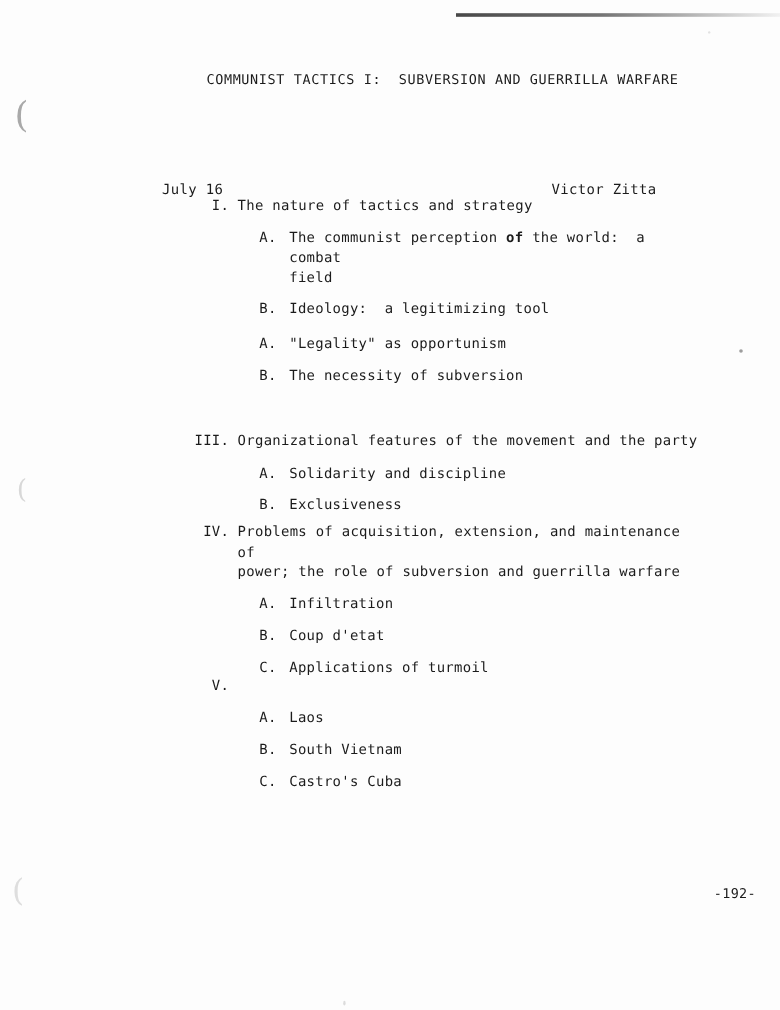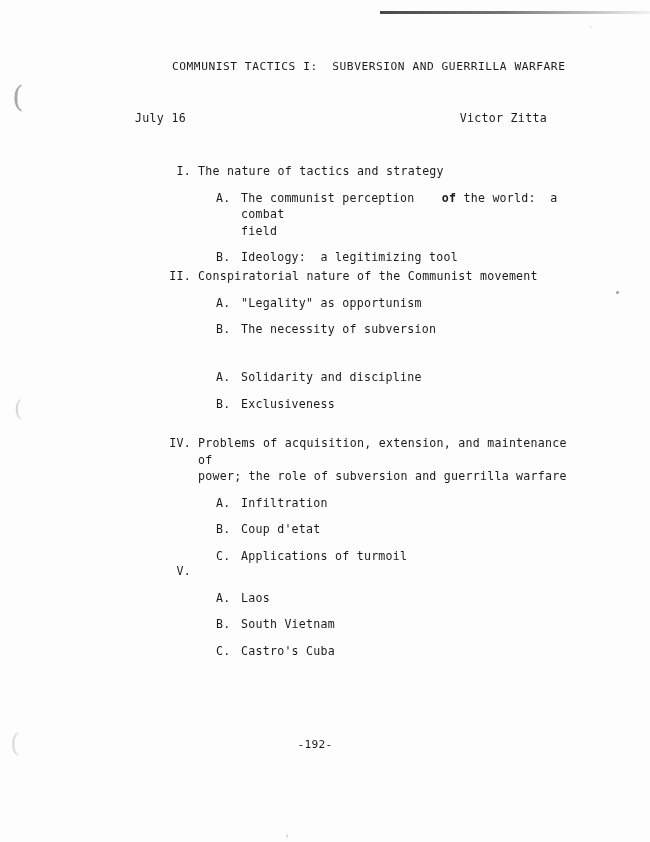--- a/index.html
+++ b/index.html
@@ -59,21 +59,21 @@
   .byline-row {
     position: absolute;
     left: 135px;
     top: 111px;
     width: 412px;
     display: flex;
     justify-content: space-between;
     font-size: 11.6px;
     letter-spacing: 0.3px;
   }
-  .byline-date, .byline-author { white-space: pre; }
+  .byline-date, .byline-author { white-space: pre; margin-top: 40px; }
 
   .outline {
     position: absolute;
     left: 155px;
     top: 163px;
     width: 430px;
   }
   .section { margin-bottom: 0px; }
 
   .level1 {
@@ -113,28 +113,28 @@
     margin-left: 8px;
     white-space: pre-wrap;
   }
 
   .sec1 { position: absolute; left: 0; top: 0; }
   .sec2 { position: absolute; left: 0; top: 105px; }
   .sec3 { position: absolute; left: 0; top: 196px; }
   .sec4 { position: absolute; left: 0; top: 272px; }
   .sec5 { position: absolute; left: 0; top: 400px; }
 
-  .overstrike { font-weight: bold; margin-left: 20px; }
+  .overstrike { font-weight: bold; }
 
   .page-number {
     position: absolute;
     left: 0;
     top: 738px;
     width: 630px;
-    text-align: center;
+    text-align: right;
     font-size: 11.2px;
     letter-spacing: 0.3px;
   }
 </style>
 </head>
 <body>
 
 <div class="page">
 
   <div class="scan-edge-top"></div>
@@ -166,37 +166,37 @@
 field</span></span>
         </div>
         <div class="level2">
           <span class="letter">B.</span>
           <span class="level2-text">Ideology:  a legitimizing tool</span>
         </div>
       </div>
     </div>
 
     <div class="section sec2">
-      <div class="level1">
-        <span class="numeral">II.</span>
-        <span class="level1-text">Conspiratorial nature of the Communist movement</span>
-      </div>
       <div class="sublist">
         <div class="level2">
           <span class="letter">A.</span>
           <span class="level2-text">"Legality" as opportunism</span>
         </div>
         <div class="level2">
           <span class="letter">B.</span>
           <span class="level2-text">The necessity of subversion</span>
         </div>
       </div>
     </div>
 
     <div class="section sec3">
+      <div class="level1">
+        <span class="numeral">III.</span>
+        <span class="level1-text">Organizational features of the movement and the party</span>
+      </div>
       <div class="sublist">
         <div class="level2">
           <span class="letter">A.</span>
           <span class="level2-text">Solidarity and discipline</span>
         </div>
         <div class="level2">
           <span class="letter">B.</span>
           <span class="level2-text">Exclusiveness</span>
         </div>
       </div>

